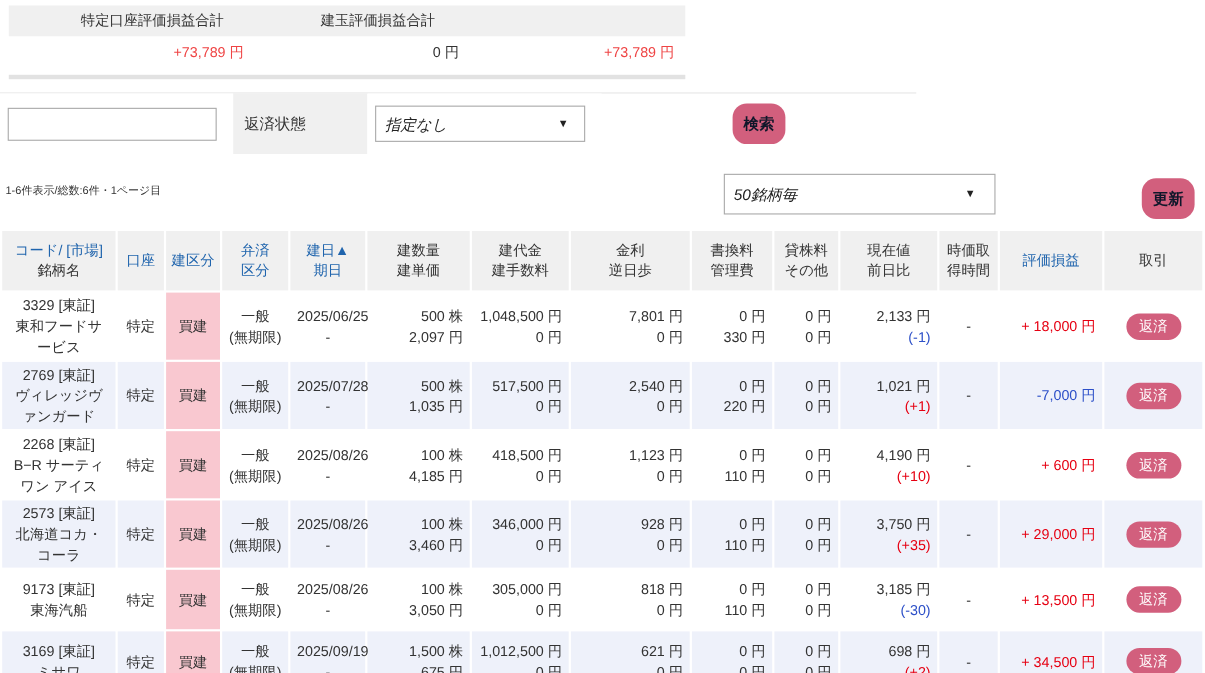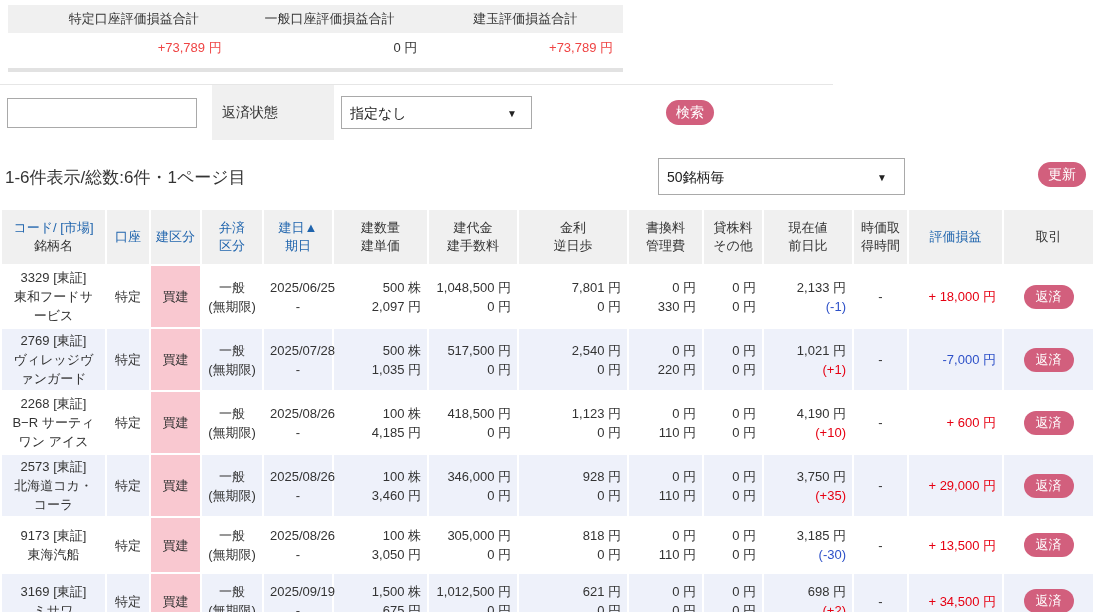--- a/index.html
+++ b/index.html
@@ -16,28 +16,28 @@
   .pos-red { color: #ef4444; }
 
   
   .form { position: absolute; top: 84px; left: 0; width: 833px; height: 56px; display: flex; border-top: 1px solid #e6e6e6; }
   .form .lbl { background: #f0f0f0; display: flex; align-items: center; padding-left: 10px; font-size: 14px; }
   .lbl1 { width: 133px; } .lbl2 { width: 122px; }
   .fld { display: flex; align-items: center; background: #fff; }
   .fld1 { width: 212px; } .fld2 { width: 213px; }
   .fld1 input { width: 190px; height: 30px; border: 1px solid #a9a9a9; margin-left: 7px; font-size: 14px; padding: 0 6px; }
   .select-wrap { position: relative; margin-left: 7px; }
-  select { appearance: none; -webkit-appearance: none; -moz-appearance: none; border: 1px solid #a9a9a9; background: #fff; font-size: 14px; padding: 5px 30px 5px 8px; width: 191px; height: 33px; border-radius: 0; color: #222; }
+  select { appearance: none; -webkit-appearance: none; -moz-appearance: none; border: 1px solid #a9a9a9; background: #fff; font-size: 14px; padding: 5px 30px 5px 8px; width: 191px; height: 33px; border-radius: 0; color: #222; font-style: italic; }
   .caret { position: absolute; right: 15px; top: 50%; transform: translateY(-50%); font-size: 10px; color: #222; pointer-events: none; }
   .form-action { flex: 1; display: flex; align-items: center; justify-content: center; }
-  .btn { background: #d25f7d; color: #ffffff; border: none; border-radius: 13px; font-size: 14px; width: 48px; height: 25px; cursor: pointer; }
+  .btn { background: #d25f7d; color: #0f172a; border: none; border-radius: 13px; font-size: 14px; width: 48px; height: 37px; cursor: pointer; font-weight: bold; }
 
   
   .pager { position: absolute; top: 150px; left: 0; width: 1095px; height: 54px; }
-  .pager-info { position: absolute; left: 5px; top: 16px; font-size: 17px; }
+  .pager-info { position: absolute; left: 5px; top: 16px; font-size: 10px; }
   .pager .select-wrap { position: absolute; left: 658px; top: 8px; margin: 0; }
   .pager select { width: 247px; height: 37px; }
   .pager .caret { right: 18px; }
   .refresh-wrap { position: absolute; left: 1038px; top: 12px; }
 
   
   .positions { position: absolute; top: 208px; left: 0; }
   table { border-collapse: separate; border-spacing: 2px; table-layout: fixed; width: 1095px; font-size: 13px; }
   th { background: #f0f0f0; font-weight: normal; height: 54px; text-align: center; line-height: 18px; padding: 0 2px; color: #333; }
   th .hl { display: block; }
@@ -52,21 +52,20 @@
   .repay-btn { width: 50px; height: 24px; border-radius: 13px; background: #d25f7d; color: #fff; border: none; font-size: 13px; cursor: pointer; display: block; margin: 0 auto; }
 </style>
 </head>
 <body>
 
 <div class="page">
 
   <div class="summary">
     <div class="summary-row head">
       <div class="cell">特定口座評価損益合計</div>
-      <div class="cell">一般口座評価損益合計</div>
       <div class="cell">建玉評価損益合計</div>
     </div>
     <div class="summary-row vals">
       <div class="cell pos-red">+73,789 円</div>
       <div class="cell">0 円</div>
       <div class="cell pos-red">+73,789 円</div>
     </div>
   </div>
   <div class="summary-divider"></div>
 

